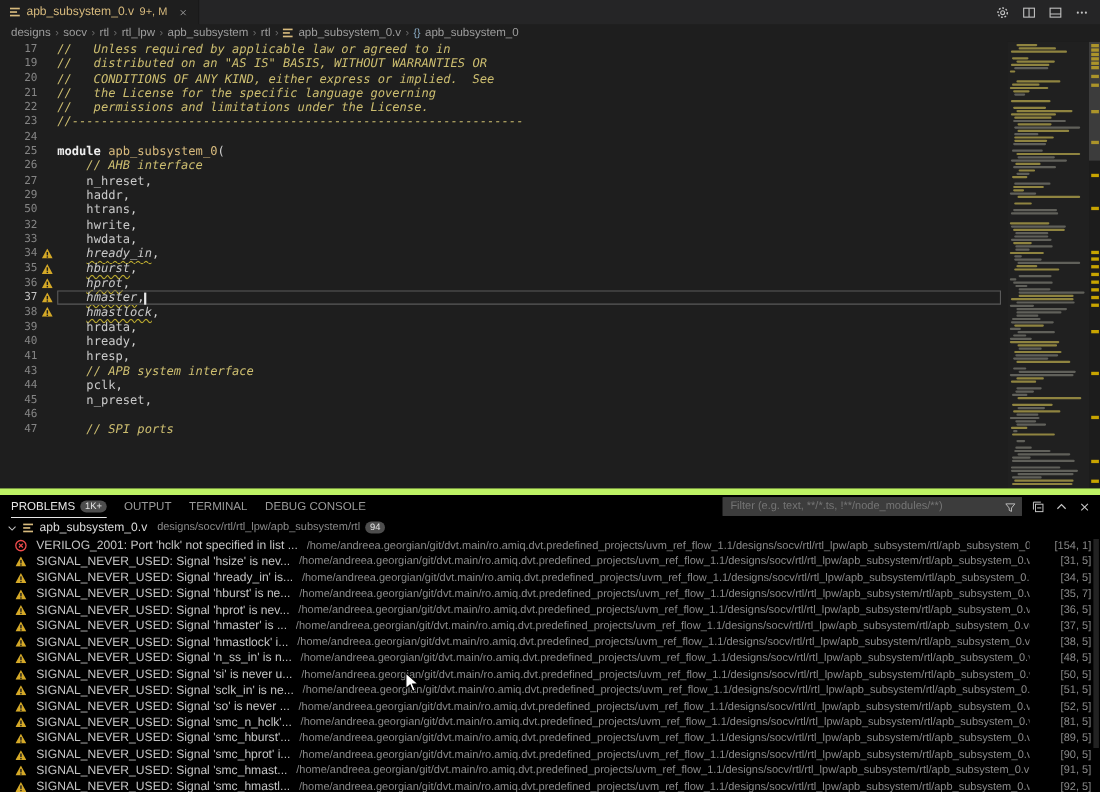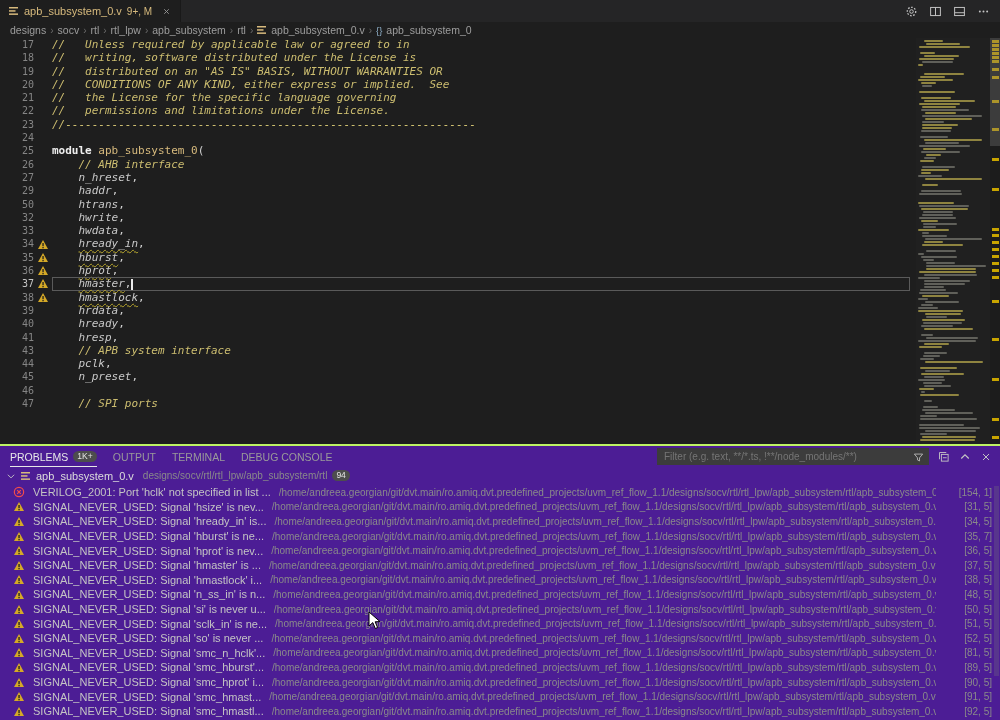--- a/index.html
+++ b/index.html
@@ -31,35 +31,35 @@
   .ln { width:34px; text-align:right; color:#858585; font-size:10px; flex:none; }
   .glyph { width:18px; flex:none; display:flex; align-items:center; justify-content:center; }
   .codewrap { flex:1; position:relative; white-space:nowrap; }
   .code { white-space:pre; }
   .current .codewrap { box-shadow: inset 0 0 0 1px #5a5a5a; }
   .current .ln { color:#c6c6c6; }
   .tc { color:#cdbe70; font-style:italic; }
   .tk { color:#eeeeee; font-weight:bold; }
   .tn { color:#d7ba7d; }
   .tp { color:#d4d4d4; }
-  .ti { color:#c9c9c9; font-style:italic; }
+  .ti { color:#c9c9c9; }
   .tw { color:#c9c9c9; font-style:italic;
         text-decoration-line:underline; text-decoration-style:wavy;
         text-decoration-color:#b8a72e; text-decoration-thickness:1px; text-underline-offset:2px; }
   .cursor { display:inline-block; width:1.5px; height:11px; background:#eaeaea; vertical-align:middle; }
 
   
   .minimap { position:absolute; top:0; right:10px; width:74px; bottom:0; background:#202020; overflow:hidden; }
   .mm-line { position:absolute; height:2px; border-radius:1px; }
   .oruler { position:absolute; top:0; right:0; width:10px; bottom:0; background:#1c1c1c; }
   .ormark { position:absolute; right:1px; width:7px; height:3px; background:#c8a400; }
   .escroll { position:absolute; top:0; right:0; width:10px; height:108px; background:rgba(121,121,121,.35); }
 
   
-  .panel { position:absolute; top:444px; left:0; right:0; bottom:0; background:#4c1d95; border-top:2px solid #bef264; }
+  .panel { position:absolute; top:444px; left:0; right:0; bottom:0; background:#000000; border-top:6px solid #bef264; }
   .panel-header { display:flex; align-items:center; height:21px; padding:0 8px 0 10px; }
   .ptabs { display:flex; align-items:stretch; height:100%; }
   .ptab { display:flex; align-items:center; gap:5px; margin-right:16px; font-size:10.5px; color:#9a9a9a; cursor:pointer; }
   .ptab.active { color:#e7e7e7; box-shadow: inset 0 -1px 0 0 #e7e7e7; }
   .pbadge { background:#4d4d4d; color:#e4e4e4; border-radius:8px; font-size:8.5px; line-height:11px; padding:0 4px; }
   .panel-right { margin-left:auto; display:flex; align-items:center; gap:9px; }
   .filterbox { position:relative; width:272px; height:17px; background:#3c3c3c; border:1px solid #3c3c3c; display:flex; align-items:center; }
   .filterbox input { background:transparent; border:0; outline:0; width:100%; color:#cccccc; font-size:10px; padding:0 20px 0 6px; font-family:"Liberation Sans",sans-serif; }
   .funnel { position:absolute; right:4px; top:3px; display:flex; }
 
@@ -165,25 +165,20 @@
       <span>apb_subsystem_0</span>
     </span>
   </div>
 
 <div class="editor">
   <div class="lines" id="lines">
       <div class="line">
         <div class="ln">17</div>
         <div class="glyph"></div>
         <div class="codewrap"><span class="code"><span class="tc">//   Unless required by applicable law or agreed to in</span></span></div>
-      </div>
-      <div class="line">
-        <div class="ln">18</div>
-        <div class="glyph"></div>
-        <div class="codewrap"><span class="code"><span class="tc">//   writing, software distributed under the License is</span></span></div>
       </div>
       <div class="line">
         <div class="ln">19</div>
         <div class="glyph"></div>
         <div class="codewrap"><span class="code"><span class="tc">//   distributed on an "AS IS" BASIS, WITHOUT WARRANTIES OR</span></span></div>
       </div>
       <div class="line">
         <div class="ln">20</div>
         <div class="glyph"></div>
         <div class="codewrap"><span class="code"><span class="tc">//   CONDITIONS OF ANY KIND, either express or implied.  See</span></span></div>

